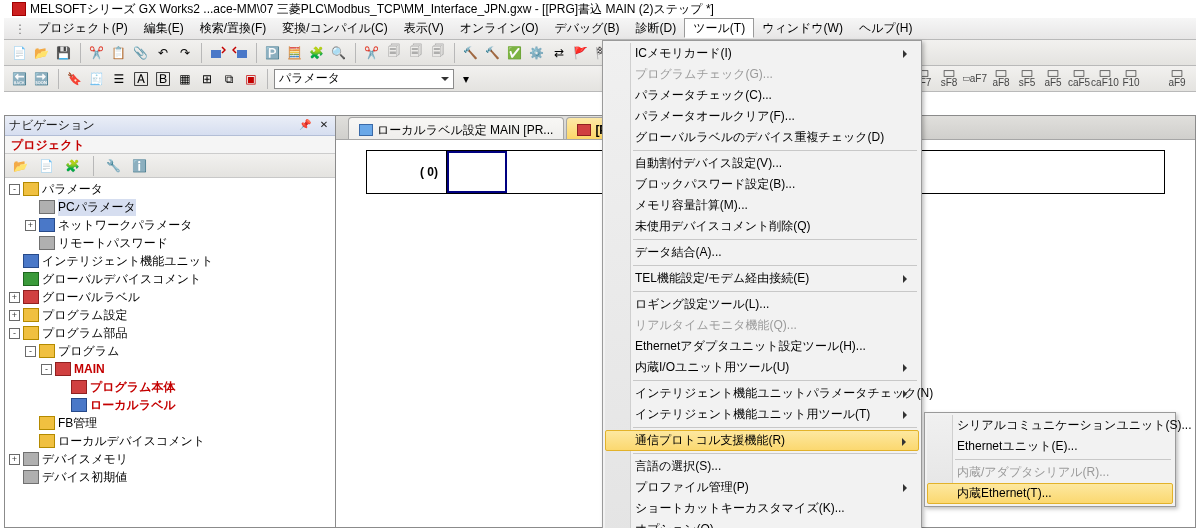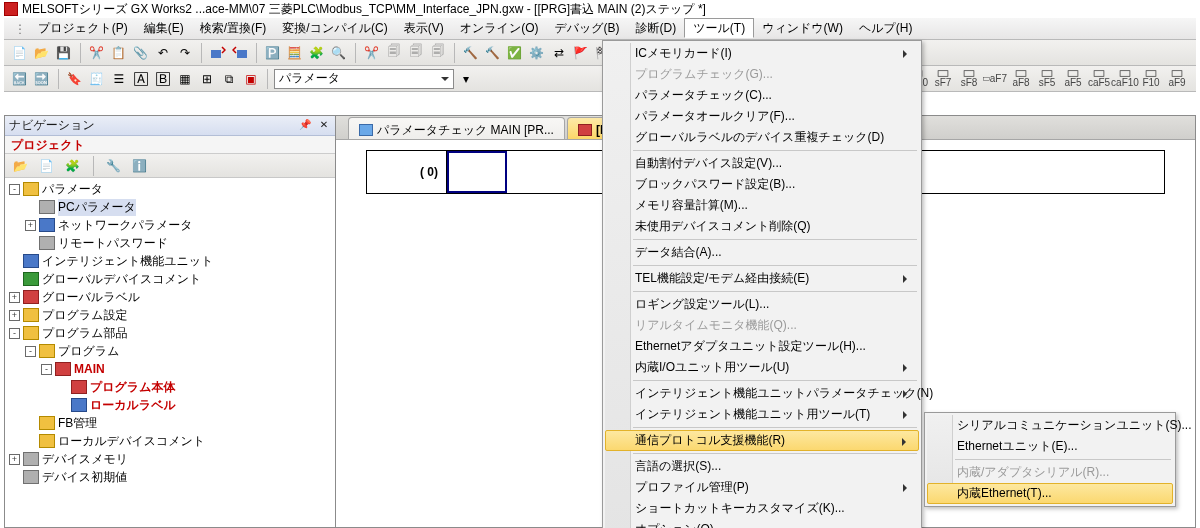--- a/index.html
+++ b/index.html
@@ -10,21 +10,21 @@
     background: #fff;
     width: 1200px;
     height: 528px;
     overflow: hidden;
     position: relative;
   }
 
   
   .titlebar {
     height: 18px;
-    padding: 1px 4px;
+    padding: 1px 12px;
     background: #fff;
     display: flex;
     align-items: center;
     gap: 4px;
     font-size: 12px;
   }
   .app-icon {
     width: 14px; height: 14px;
     background: #cc2020;
     border: 1px solid #a00000;
@@ -437,21 +437,21 @@
           <rect x="1" y="1" width="14" height="8" fill="none" stroke="#333"></rect>
         </svg>
         <span class="mini-label">caF10</span>
       </span>
       <span class="tbtn" style="width: 26px; flex-direction: column;">
         <svg viewBox="0 0 16 10">
           <rect x="1" y="1" width="14" height="8" fill="none" stroke="#333"></rect>
         </svg>
         <span class="mini-label">F10</span>
       </span>
-      <span class="tbtn" style="width: 26px; flex-direction: column;">
+      <span class="tbtn" style="width: 26px; flex-direction: column; margin-left: 20px;">
         <svg viewBox="0 0 16 10">
           <rect x="1" y="1" width="14" height="8" fill="none" stroke="#333"></rect>
         </svg>
         <span class="mini-label">aF9</span>
       </span>
     </span>
 </div>
 
 <div class="body-area">
 
@@ -560,21 +560,21 @@
           <span class="node-icon gray"></span>
           <span class="node-text">デバイス初期値</span>
         </div>
       </div>
   </div>
 
   <div class="editor-pane">
     <div class="doc-tabs" id="doc-tabs">
         <div class="doc-tab">
           <span class="tab-ico a"></span>
-          <span>パラメータチェック MAIN [PR...</span>
+          <span>ローカルラベル設定 MAIN [PR...</span>
         </div>
         <div class="doc-tab active">
           <span class="tab-ico b"></span>
           <span>[PRG]書込</span>
         </div>
       </div>
     <div class="ladder">
       <div class="ladder-outer">
         <div class="rung-num">(       0)</div>
         <div class="rung-cell rung-selected"></div>

